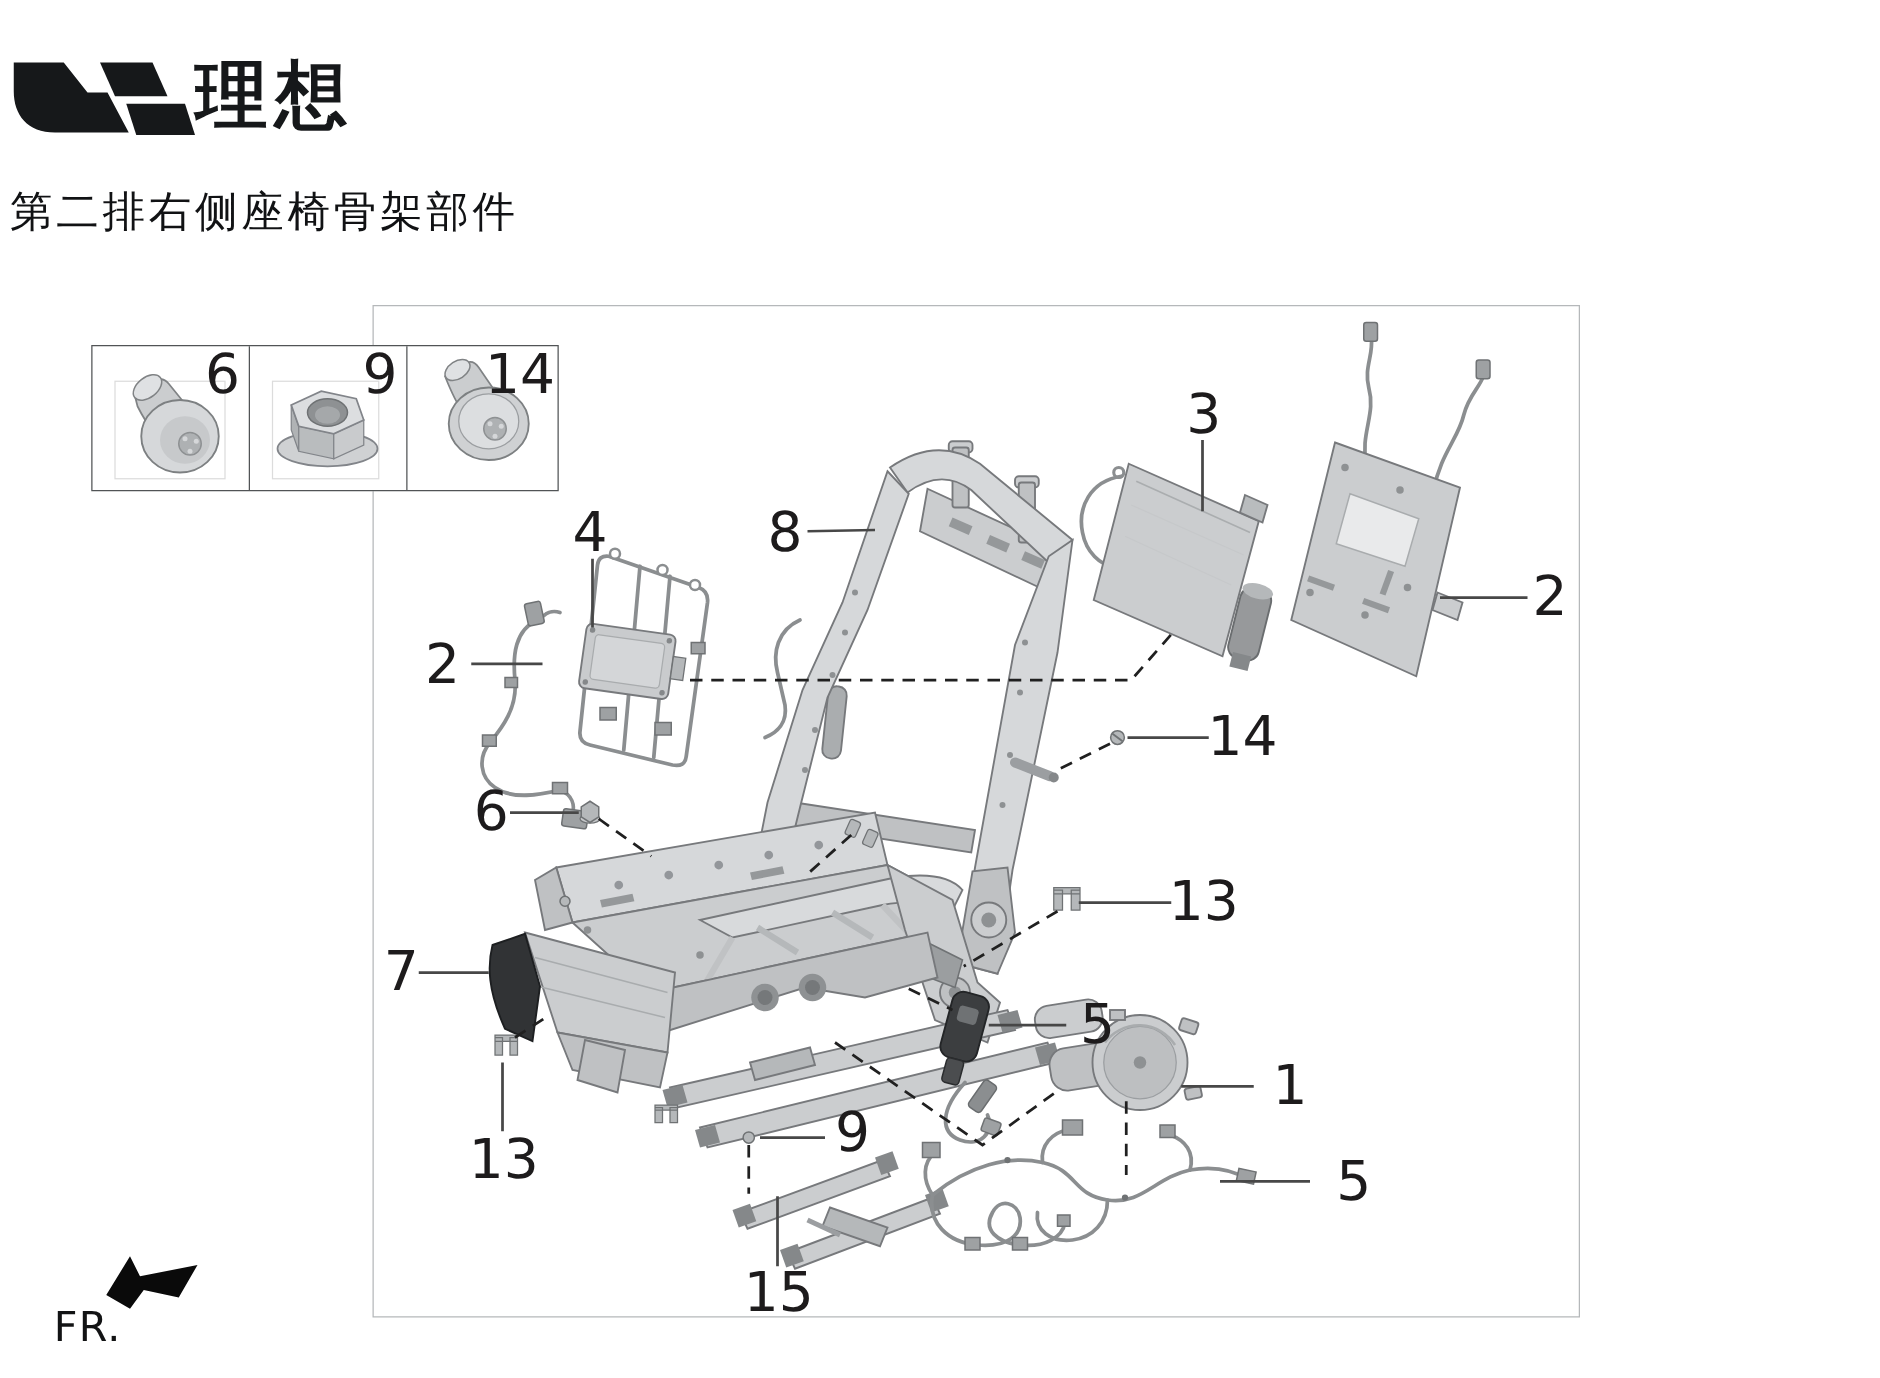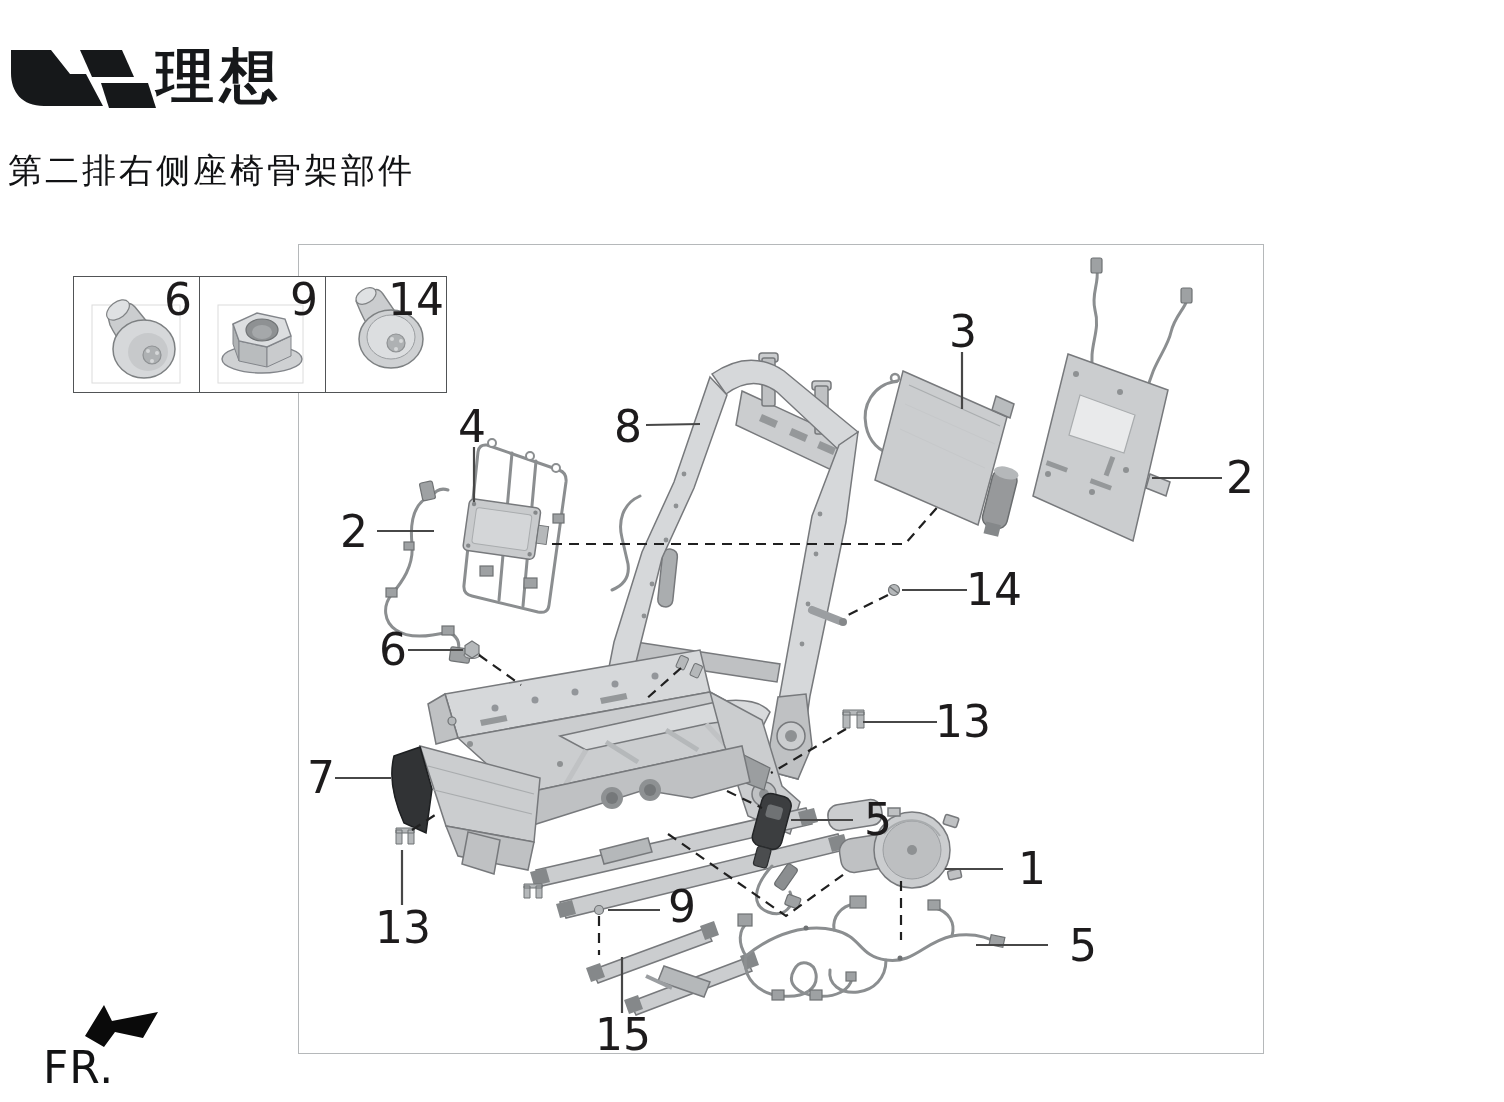--- a/index.html
+++ b/index.html
@@ -48,21 +48,21 @@
     display:flex; border:1.5px solid #515456; background:#ffffff;
   }
   .inset-cell { position:relative; flex:1 1 0; border-right:1.5px solid #515456; }
   .inset-cell:last-child { border-right:none; }
   .inset-label {
     position:absolute; top:0px; right:7px;
     font-size:44px; color:#1d1b1c; line-height:1.05;
   }
   .fr-label {
     position:absolute; left:43px; top:998px;
-    font-size:44px; color:#121314; letter-spacing:1px;
+    font-size:33px; color:#121314; letter-spacing:1px;
   }
   .bottom-bar { position:absolute; top:1088px; height:14px; background:#bdc7d2; }
   .bar-1 { left:3px;   width:110px; }
   .bar-2 { left:119px; width:404px; }
   .bar-3 { left:529px; width:388px; }
   .bar-4 { left:923px; width:581px; }
 </style>
 </head>
 <body>
 

